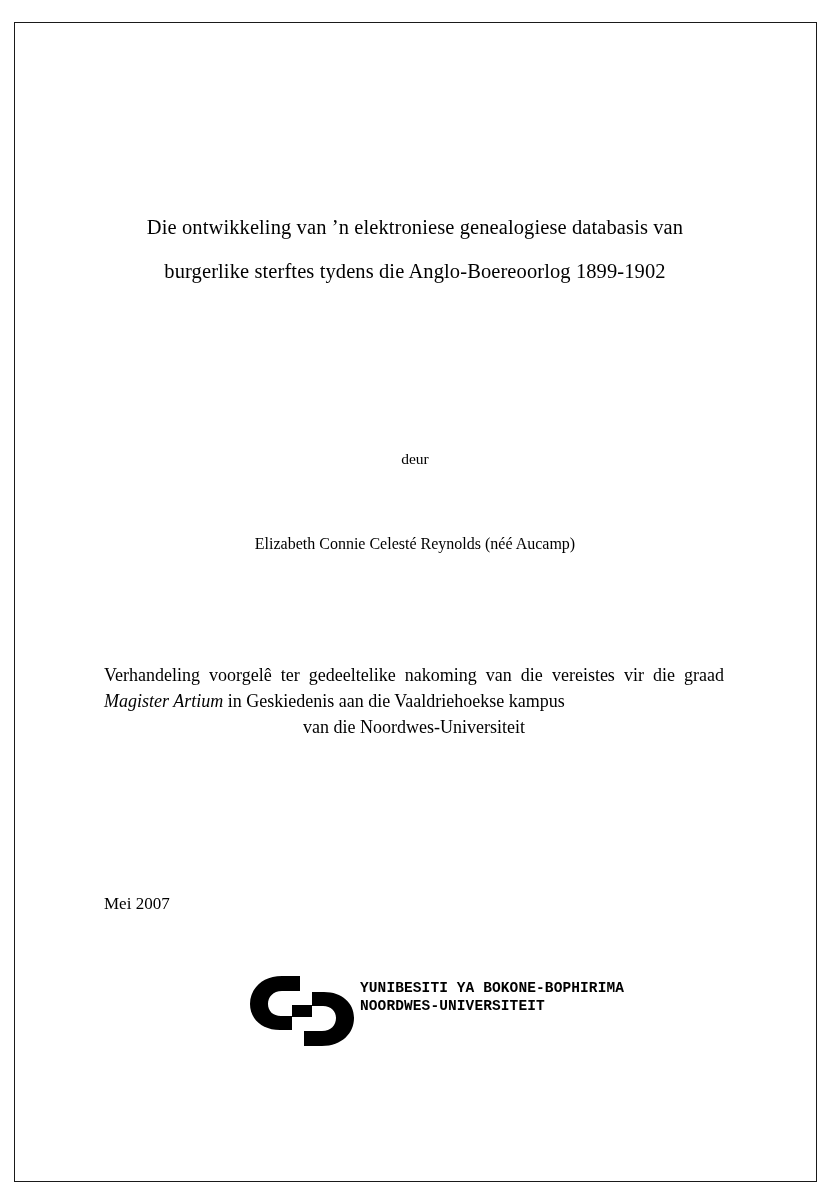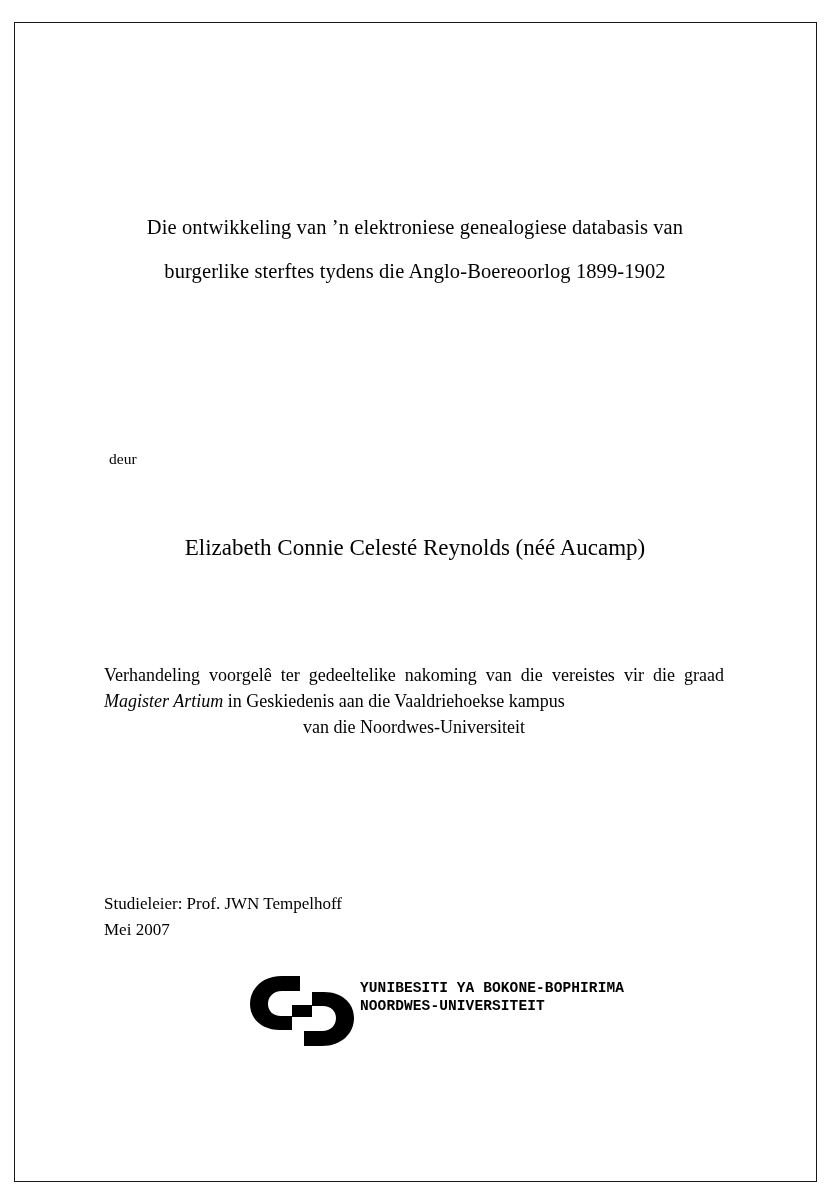--- a/index.html
+++ b/index.html
@@ -51,32 +51,33 @@
     letter-spacing: 0.1px;
   }
   .title-line {
     display: block;
     white-space: nowrap;
   }
 
   .byword {
     position: absolute;
     top: 428px;
-    left: 9px;
+    left: 0;
     width: 630px;
+    text-align: center;
     font-size: 15.5px;
   }
 
   .author {
     position: absolute;
     top: 513px;
     left: 0;
     width: 630px;
     text-align: center;
-    font-size: 23px;
+    font-size: 16px;
   }
 
   .declaration {
     position: absolute;
     top: 640px;
     left: 4px;
     width: 620px;
     font-size: 18px;
     line-height: 26px;
     text-align: justify;
@@ -144,21 +145,20 @@
     <div class="byword">deur</div>
 
     <div class="author">Elizabeth Connie Celesté Reynolds (néé Aucamp)</div>
 
     <div class="declaration">
       <span>Verhandeling voorgelê ter gedeeltelike nakoming van die vereistes vir die graad </span><em>Magister Artium</em><span> in Geskiedenis aan die Vaaldriehoekse kampus</span>
       <div class="last-lines">van die Noordwes-Universiteit</div>
     </div>
 
     <div class="supervisor-block">
-      <div>Studieleier: Prof. JWN Tempelhoff</div>
       <div>Mei 2007</div>
     </div>
 
     <div class="logo-block">
       <svg class="logo-mark" viewBox="0 0 108 74" aria-hidden="true">
         <path d="M34 2 C14 2 2 15 2 30 C2 45 14 56 32 56 L44 56 L44 42 L33 42 C25 42 20 37 20 30 C20 23 25 17 34 17 L52 17 L52 2 Z" fill="#000000"></path>
         <path d="M74 72 C94 72 106 59 106 44 C106 29 94 18 76 18 L64 18 L64 32 L75 32 C83 32 88 37 88 44 C88 51 83 57 74 57 L56 57 L56 72 Z" fill="#000000"></path>
         <rect x="44" y="31" width="20" height="12" fill="#000000"></rect>
       </svg>
       <div class="logo-text">

